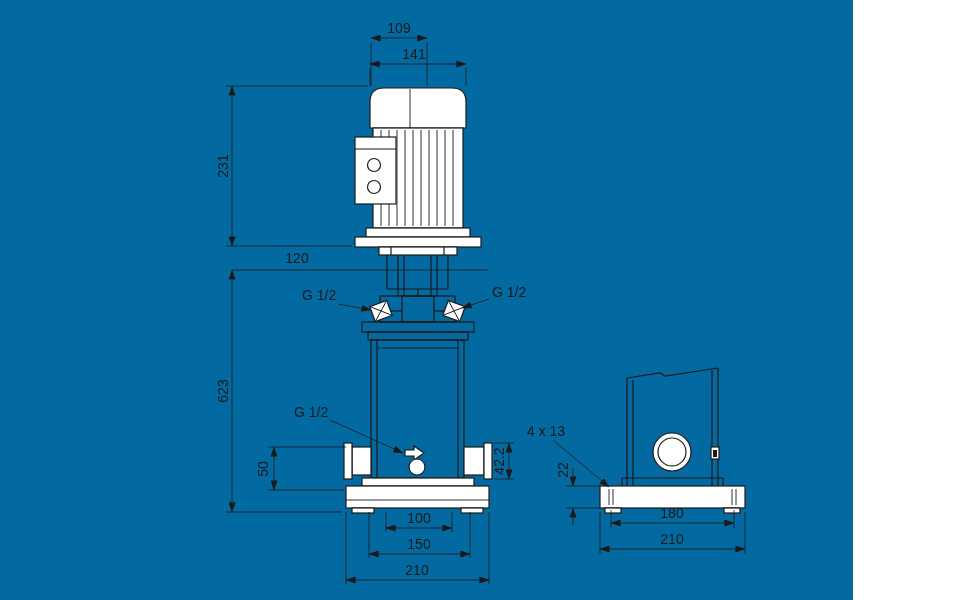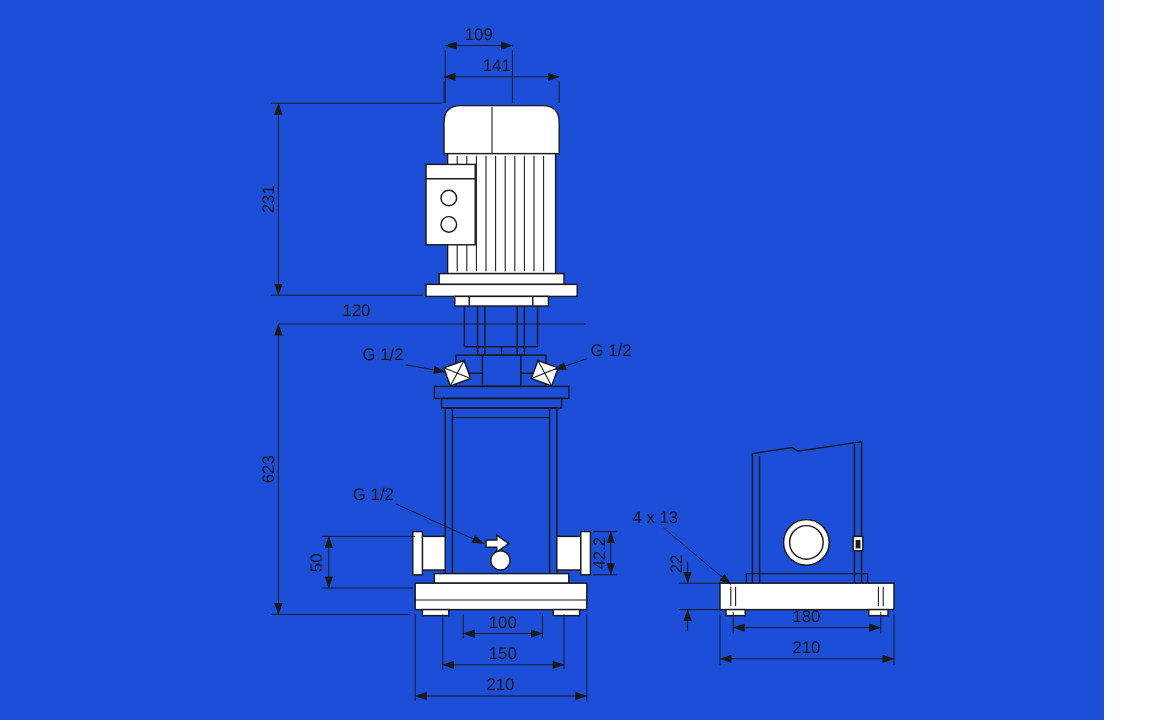--- a/index.html
+++ b/index.html
@@ -1,19 +1,19 @@
 <!DOCTYPE html>
 <html><head>
 <meta charset="utf-8">
 <style>
   html,body { margin:0; padding:0; background:#ffffff; }
   .stage {
     position:relative;
-    width:920px; height:600px;
-    background:#1d4ed8;
+    width:853px; height:600px;
+    background:#0369a1;
     overflow:hidden;
     font-family:"Liberation Sans", sans-serif;
   }
   svg { display:block; }
   svg text {
     font-family:"Liberation Sans", sans-serif;
     font-size:14px;
     fill:#1a1a1a;
     text-anchor:middle;
   }

